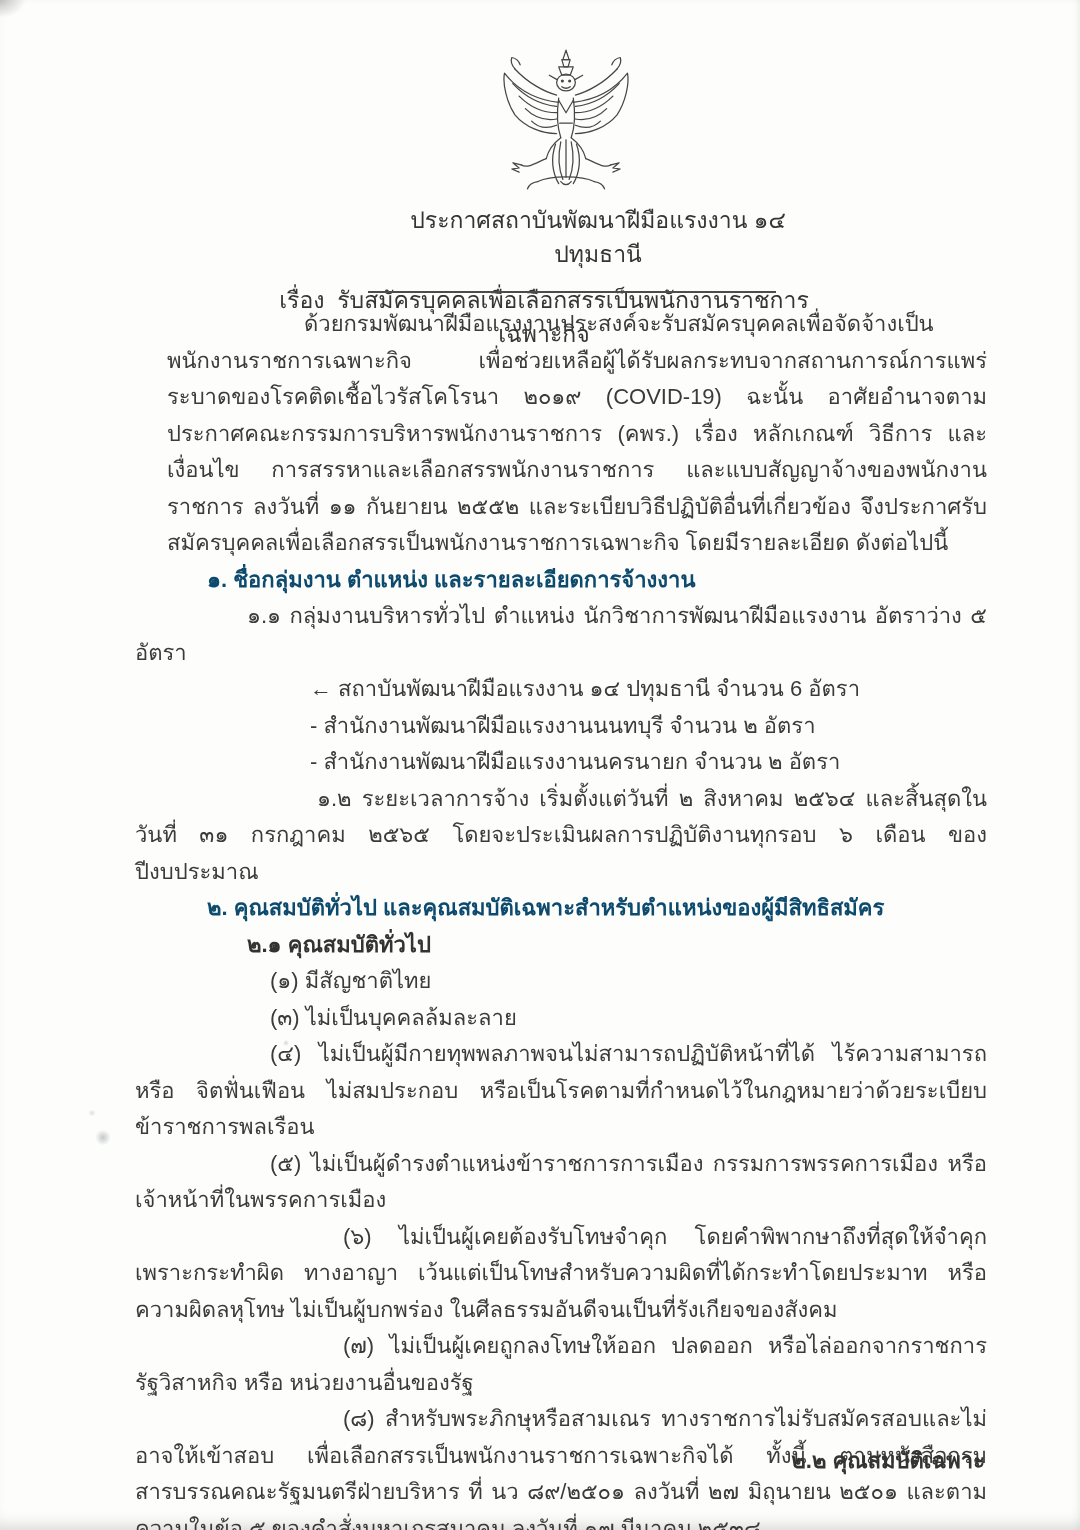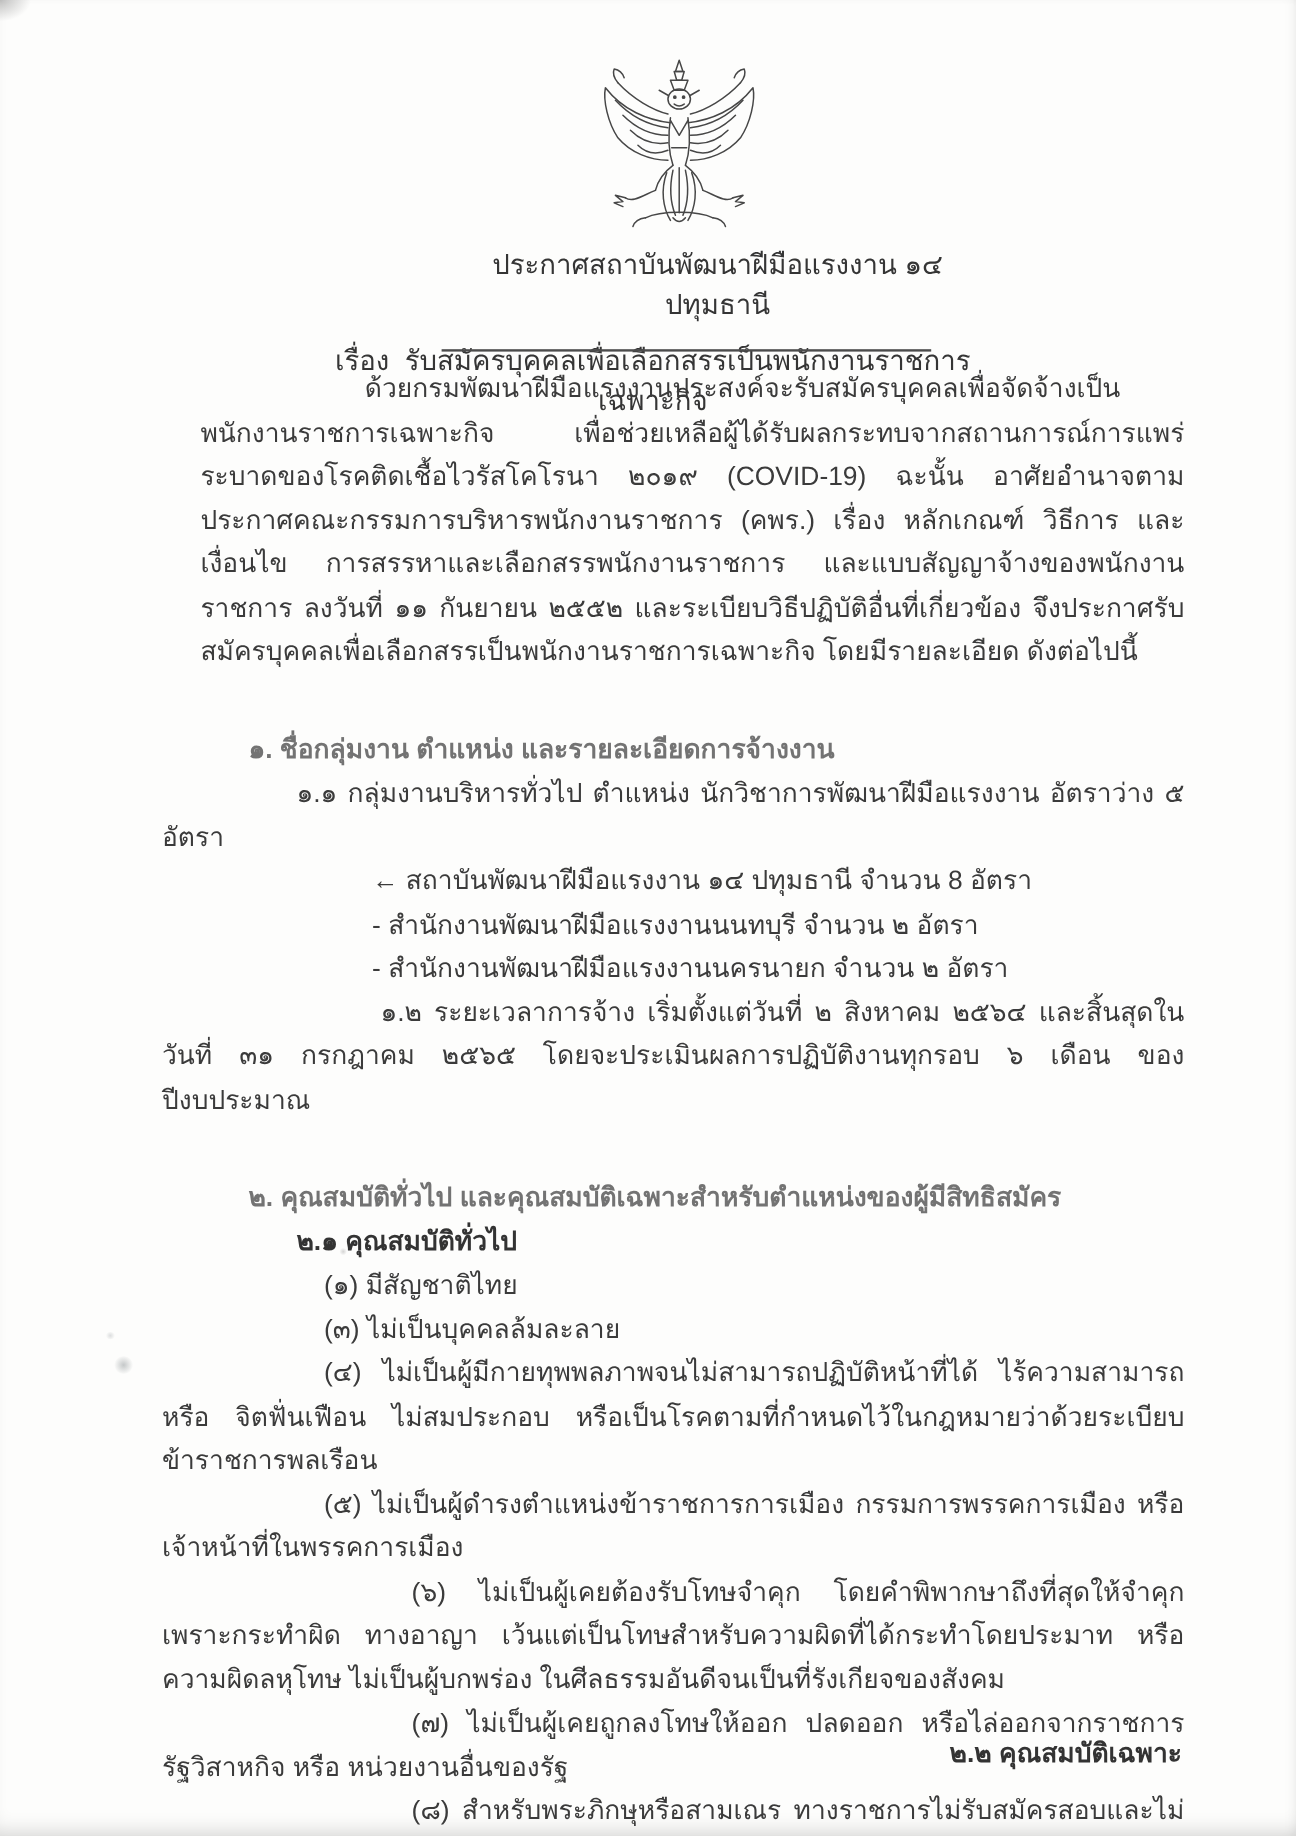--- a/index.html
+++ b/index.html
@@ -33,21 +33,21 @@
     border-top:2px solid #4c4c4c;
   }
   .content{
     position:absolute;left:135px;top:306px;width:852px;
     font-size:22px;line-height:36.5px;
     text-align:justify;
     color:#3b3b3b;
   }
   .blk{margin:0;}
   .ind-para   {text-indent:137px;margin-left:32px;}
-  .ind-h1     {text-indent:72px;font-weight:700;color:#737373;margin-top:45px;}
+  .ind-h1     {text-indent:72px;font-weight:700;color:#0c4a6e;}
   .ind-h2     {text-indent:112px;font-weight:700;color:#333;}
   .ind-s11    {text-indent:112px;}
   .ind-bullet {text-indent:175px;}
   .ind-s12    {text-indent:182px;}
   .ind-item   {text-indent:135px;}
   .ind-item2  {text-indent:208px;}
   .footer-note{
     position:absolute;right:95px;top:1415px;
     font-size:22px;font-weight:700;color:#333;margin-top:28px;
   }
@@ -130,21 +130,21 @@
   </div>
 
   <div class="title title1">ประกาศสถาบันพัฒนาฝีมือแรงงาน ๑๔ ปทุมธานี</div>
   <div class="title title2">เรื่อง  รับสมัครบุคคลเพื่อเลือกสรรเป็นพนักงานราชการเฉพาะกิจ</div>
   <div class="divider"></div>
 
   <div class="content">
     <p class="blk ind-para">ด้วยกรมพัฒนาฝีมือแรงงานประสงค์จะรับสมัครบุคคลเพื่อจัดจ้างเป็นพนักงานราชการเฉพาะกิจ เพื่อช่วยเหลือผู้ได้รับผลกระทบจากสถานการณ์การแพร่ระบาดของโรคติดเชื้อไวรัสโคโรนา ๒๐๑๙ (COVID-19) ฉะนั้น อาศัยอำนาจตามประกาศคณะกรรมการบริหารพนักงานราชการ (คพร.) เรื่อง หลักเกณฑ์ วิธีการ และเงื่อนไข การสรรหาและเลือกสรรพนักงานราชการ และแบบสัญญาจ้างของพนักงานราชการ ลงวันที่ ๑๑ กันยายน ๒๕๕๒ และระเบียบวิธีปฏิบัติอื่นที่เกี่ยวข้อง จึงประกาศรับสมัครบุคคลเพื่อเลือกสรรเป็นพนักงานราชการเฉพาะกิจ โดยมีรายละเอียด ดังต่อไปนี้</p>
     <p class="blk ind-h1">๑. ชื่อกลุ่มงาน ตำแหน่ง และรายละเอียดการจ้างงาน</p>
     <p class="blk ind-s11">๑.๑ กลุ่มงานบริหารทั่วไป ตำแหน่ง นักวิชาการพัฒนาฝีมือแรงงาน อัตราว่าง ๕ อัตรา</p>
-    <p class="blk ind-bullet">← สถาบันพัฒนาฝีมือแรงงาน ๑๔ ปทุมธานี จำนวน 8 อัตรา</p>
+    <p class="blk ind-bullet">← สถาบันพัฒนาฝีมือแรงงาน ๑๔ ปทุมธานี จำนวน 6 อัตรา</p>
     <p class="blk ind-bullet">- สำนักงานพัฒนาฝีมือแรงงานนนทบุรี จำนวน ๒ อัตรา</p>
     <p class="blk ind-bullet">- สำนักงานพัฒนาฝีมือแรงงานนครนายก จำนวน ๒ อัตรา</p>
     <p class="blk ind-s12">๑.๒ ระยะเวลาการจ้าง เริ่มตั้งแต่วันที่ ๒ สิงหาคม ๒๕๖๔ และสิ้นสุดในวันที่ ๓๑ กรกฎาคม ๒๕๖๕ โดยจะประเมินผลการปฏิบัติงานทุกรอบ ๖ เดือน ของปีงบประมาณ</p>
     <p class="blk ind-h1">๒. คุณสมบัติทั่วไป และคุณสมบัติเฉพาะสำหรับตำแหน่งของผู้มีสิทธิสมัคร</p>
     <p class="blk ind-h2">๒.๑ คุณสมบัติทั่วไป</p>
     <p class="blk ind-item">(๑) มีสัญชาติไทย</p>
     <p class="blk ind-item">(๓) ไม่เป็นบุคคลล้มละลาย</p>
     <p class="blk ind-item">(๔) ไม่เป็นผู้มีกายทุพพลภาพจนไม่สามารถปฏิบัติหน้าที่ได้ ไร้ความสามารถ หรือ จิตฟั่นเฟือน ไม่สมประกอบ หรือเป็นโรคตามที่กำหนดไว้ในกฎหมายว่าด้วยระเบียบข้าราชการพลเรือน</p>
     <p class="blk ind-item">(๕) ไม่เป็นผู้ดำรงตำแหน่งข้าราชการการเมือง กรรมการพรรคการเมือง หรือ เจ้าหน้าที่ในพรรคการเมือง</p>
     <p class="blk ind-item2">(๖) ไม่เป็นผู้เคยต้องรับโทษจำคุก โดยคำพิพากษาถึงที่สุดให้จำคุก เพราะกระทำผิด ทางอาญา เว้นแต่เป็นโทษสำหรับความผิดที่ได้กระทำโดยประมาท หรือความผิดลหุโทษ ไม่เป็นผู้บกพร่อง ในศีลธรรมอันดีจนเป็นที่รังเกียจของสังคม</p>

